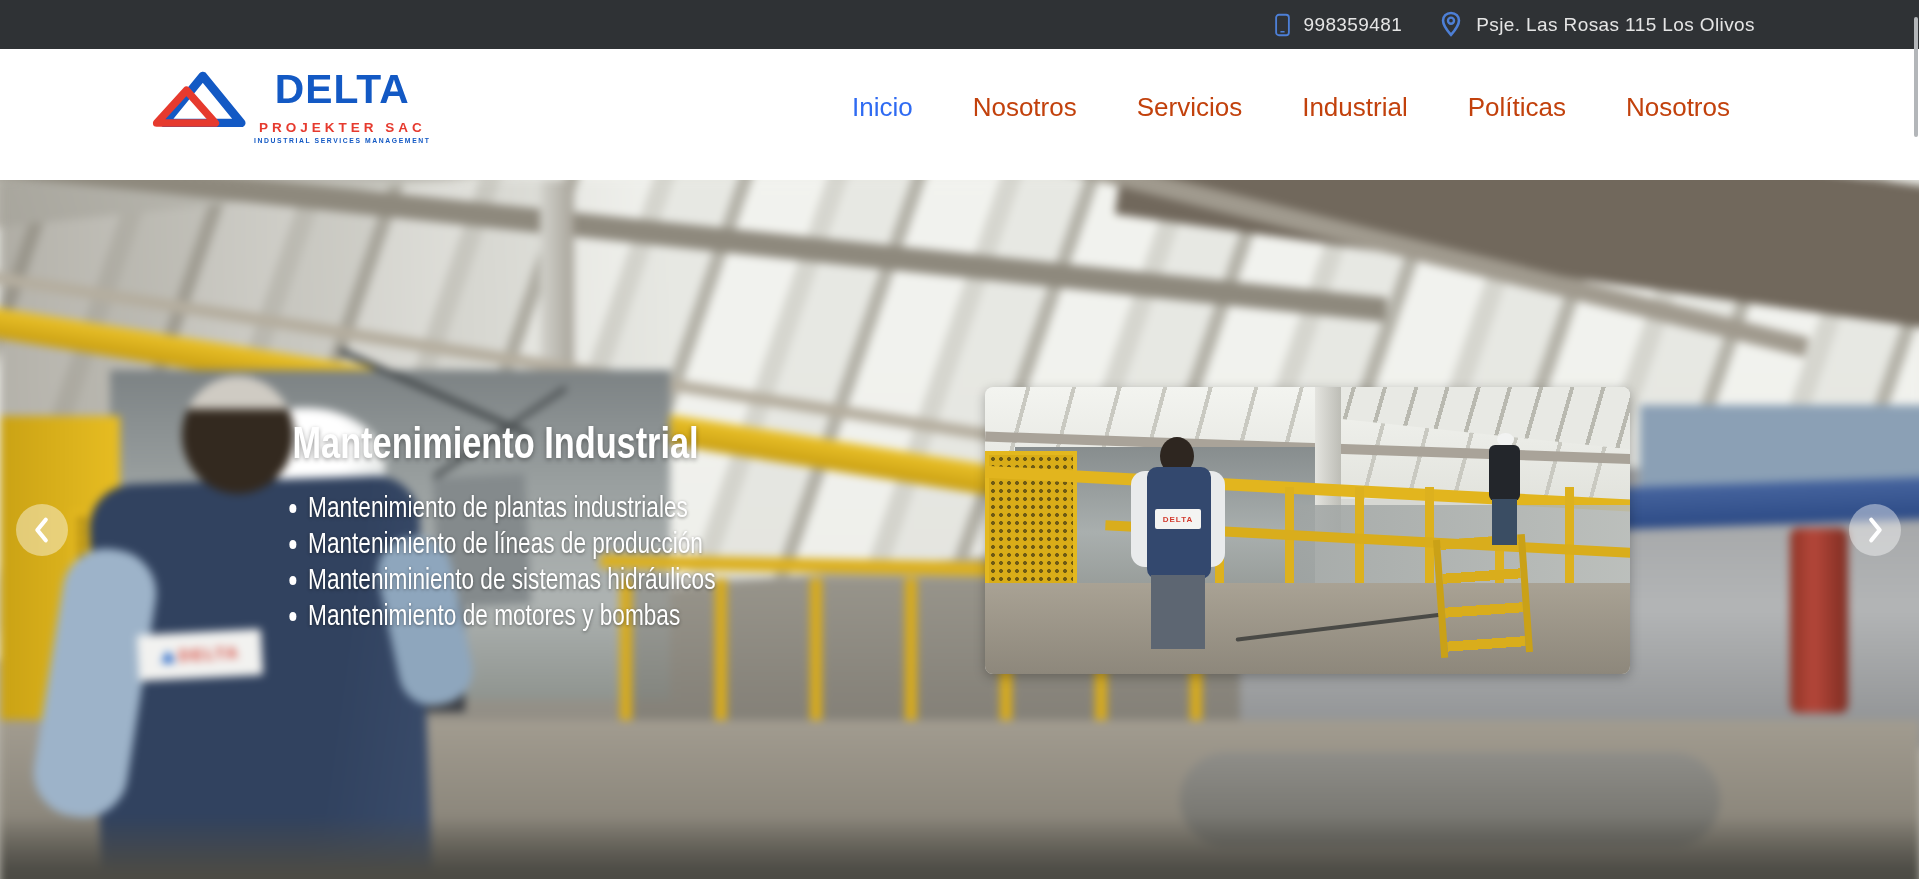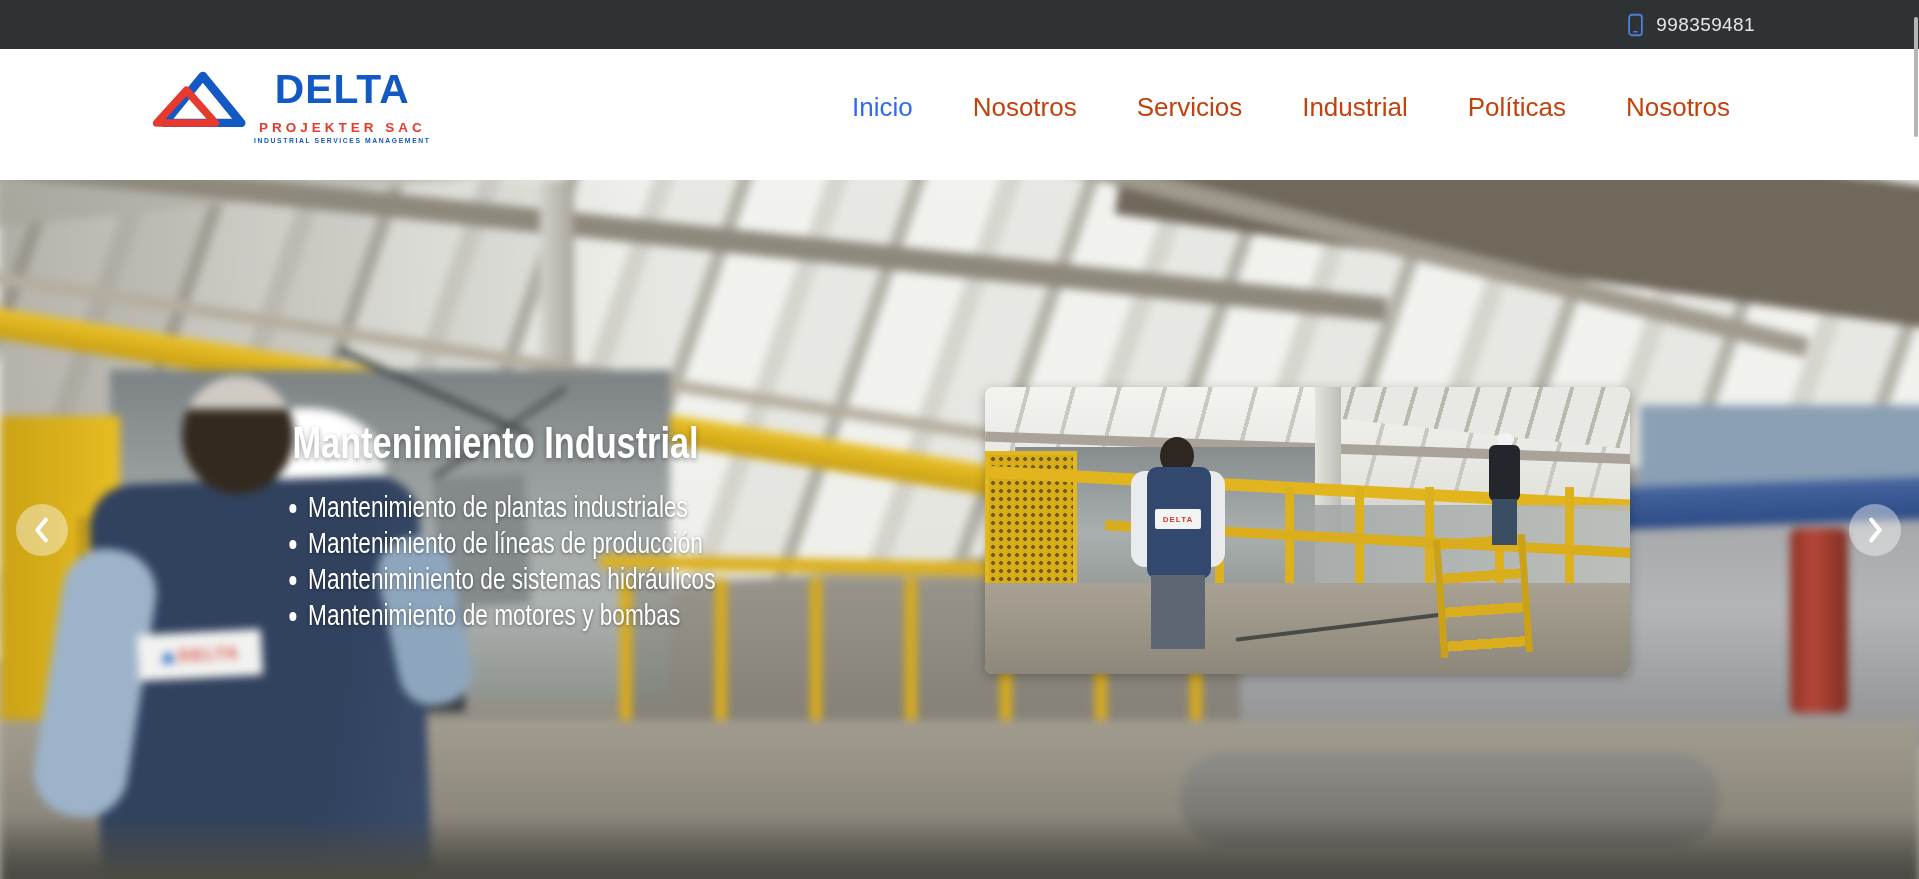--- a/index.html
+++ b/index.html
@@ -170,20 +170,27 @@
 <body>
 
 <div class="topbar">
   <span class="tb-item">
     <svg width="17" height="26" viewBox="0 0 24 34">
       <rect x="3" y="2.5" width="18" height="29" rx="4" fill="none" stroke="#4d7fd6" stroke-width="2.6"></rect>
       <line x1="10" y1="26.5" x2="14" y2="26.5" stroke="#4d7fd6" stroke-width="2.4" stroke-linecap="round"></line>
     </svg>
     <span>998359481</span>
   </span>
+  <span class="tb-item">
+    <svg width="26" height="28" viewBox="0 0 24 26">
+      <path d="M12 1.8 C7.6 1.8 4.6 4.9 4.6 8.8 c0 5 7.4 13.4 7.4 13.4 s7.4-8.4 7.4-13.4 C19.4 4.9 16.4 1.8 12 1.8 Z" fill="none" stroke="#4d7fd6" stroke-width="2.4"></path>
+      <circle cx="12" cy="9" r="2.8" fill="none" stroke="#4d7fd6" stroke-width="2.2"></circle>
+    </svg>
+    <span>Psje. Las Rosas 115 Los Olivos</span>
+  </span>
 </div>
 
 <header class="header">
   <a class="logo">
     <svg width="96" height="56" viewBox="0 0 100 58">
       <path d="M55 5 L95 54 H15 Z" fill="none" stroke="#1359c4" stroke-width="9" stroke-linejoin="round"></path>
       <path d="M38 20 L68 54 H7 Z" fill="none" stroke="#e63a2e" stroke-width="8" stroke-linejoin="round"></path>
     </svg>
     <span class="logo-text">
       <span class="logo-name">DELTA</span>

